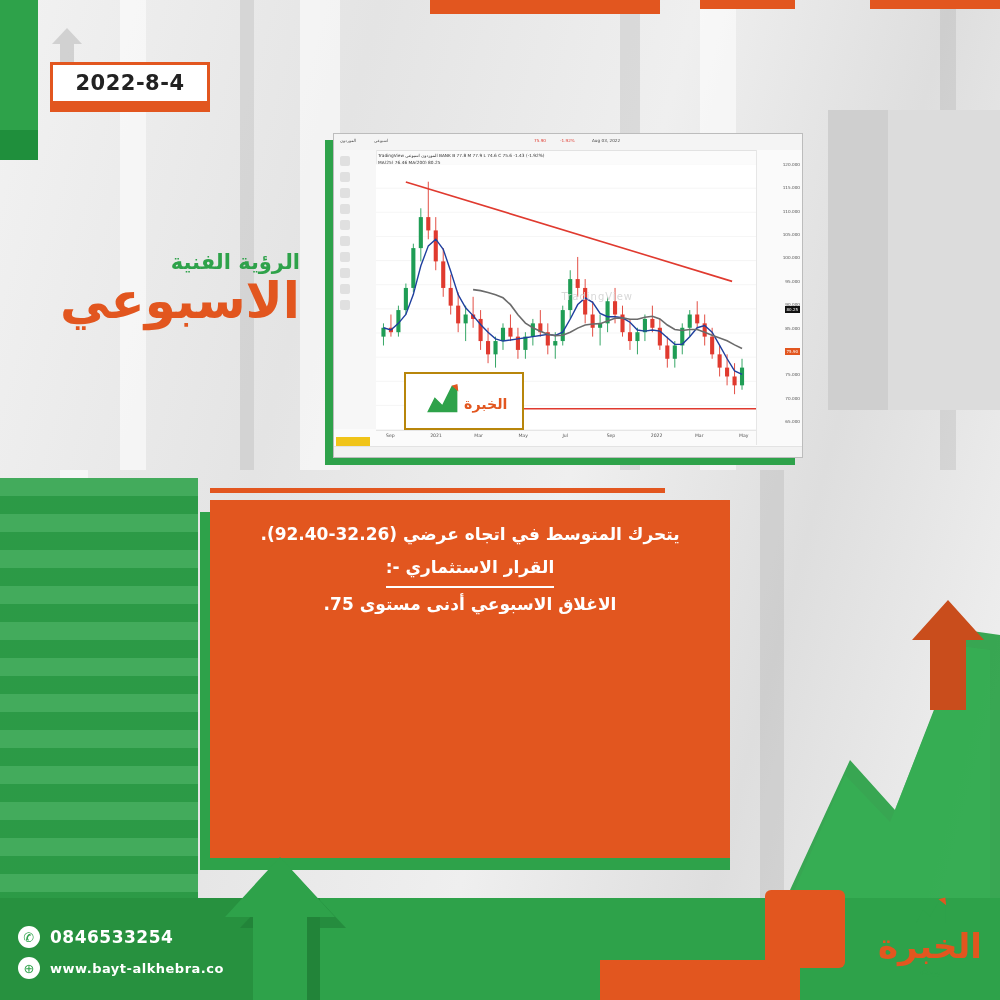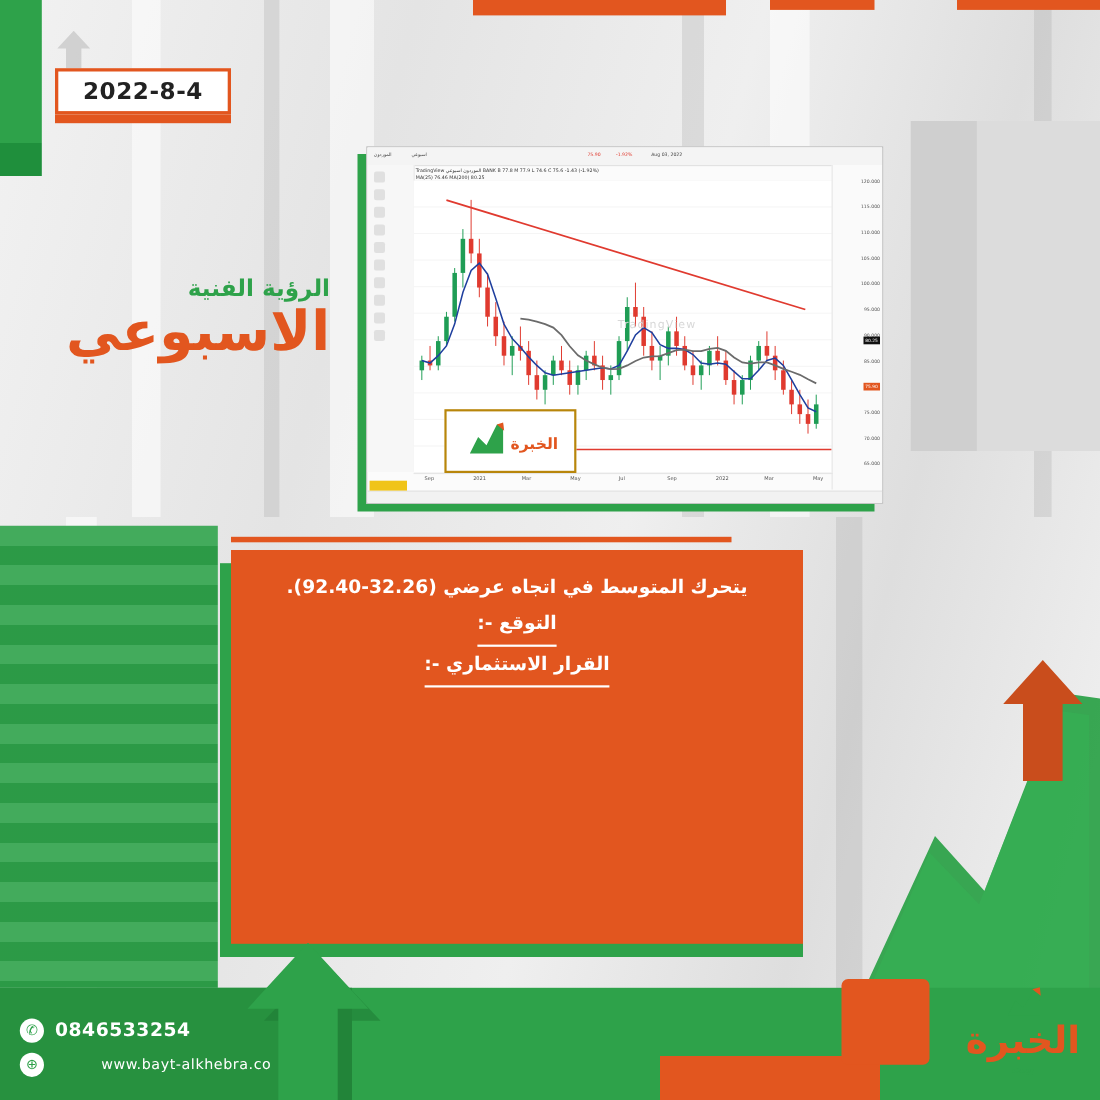--- a/index.html
+++ b/index.html
@@ -82,21 +82,21 @@
   .big-arrow{position:absolute;left:205px;top:855px;width:150px;height:145px;}
   .big-arrow-shadow{position:absolute;left:218px;top:870px;width:150px;height:130px;}
   .green-swoosh{position:absolute;left:790px;top:560px;width:210px;height:340px;}
   .orange-arrow-r{position:absolute;left:900px;top:600px;width:90px;height:110px;}
 
   
   .contact{position:absolute;left:18px;bottom:12px;color:#fff;font-family:"DejaVu Sans",sans-serif;}
   .crow{display:flex;align-items:center;gap:10px;margin-bottom:9px;}
   .cicon{width:22px;height:22px;border-radius:50%;background:#fff;color:#2ea24a;display:flex;align-items:center;justify-content:center;font-size:13px;}
   .ctext{font-size:17px;font-weight:bold;letter-spacing:.5px;}
-  .ctext.small{font-size:13px;font-weight:normal;margin-left:42px;}
+  .ctext.small{font-size:13px;font-weight:bold;}
 
   
   .brand{position:absolute;right:18px;bottom:22px;text-align:center;}
   .brand-ar{color:#e2561f;font-size:34px;font-weight:bold;font-family:"DejaVu Sans",sans-serif;line-height:1;}
   .brand-sub{color:#2ea24a;font-size:11px;font-weight:bold;margin-top:2px;}
 </style>
 </head>
 <body>
 
 <div id="root">
@@ -322,22 +322,22 @@
         </svg>
       </div>
     </div>
   </div>
 
   <div class="panel-line"></div>
   <div class="panel-shadow"></div>
   <div class="panel">
     <div class="panel-text" id="panel-text">
         <div class="pl">يتحرك المتوسط في اتجاه عرضي (32.26-92.40).</div>
-        <div class="pl"><span class="pl u">التوقع -:</span></div>
         <div class="pl"><span class="pl u">القرار الاستثماري -:</span></div>
+        <div class="pl">الاغلاق الاسبوعي أدنى مستوى 75.</div>
       </div>
   </div>
 
   <div class="green-bl"></div>
   <div class="green-bl2"></div>
 
   <svg class="green-swoosh" viewBox="0 0 210 340">
     <path d="M0,330 L60,200 L105,250 L175,70 L210,75 L210,340 L0,340 Z" fill="#2ea24a" opacity="0.95"></path>
     <path d="M0,340 L55,215 L100,262 L170,86 L200,90 L200,340 Z" fill="#35b154" opacity="0.65"></path>
   </svg>

